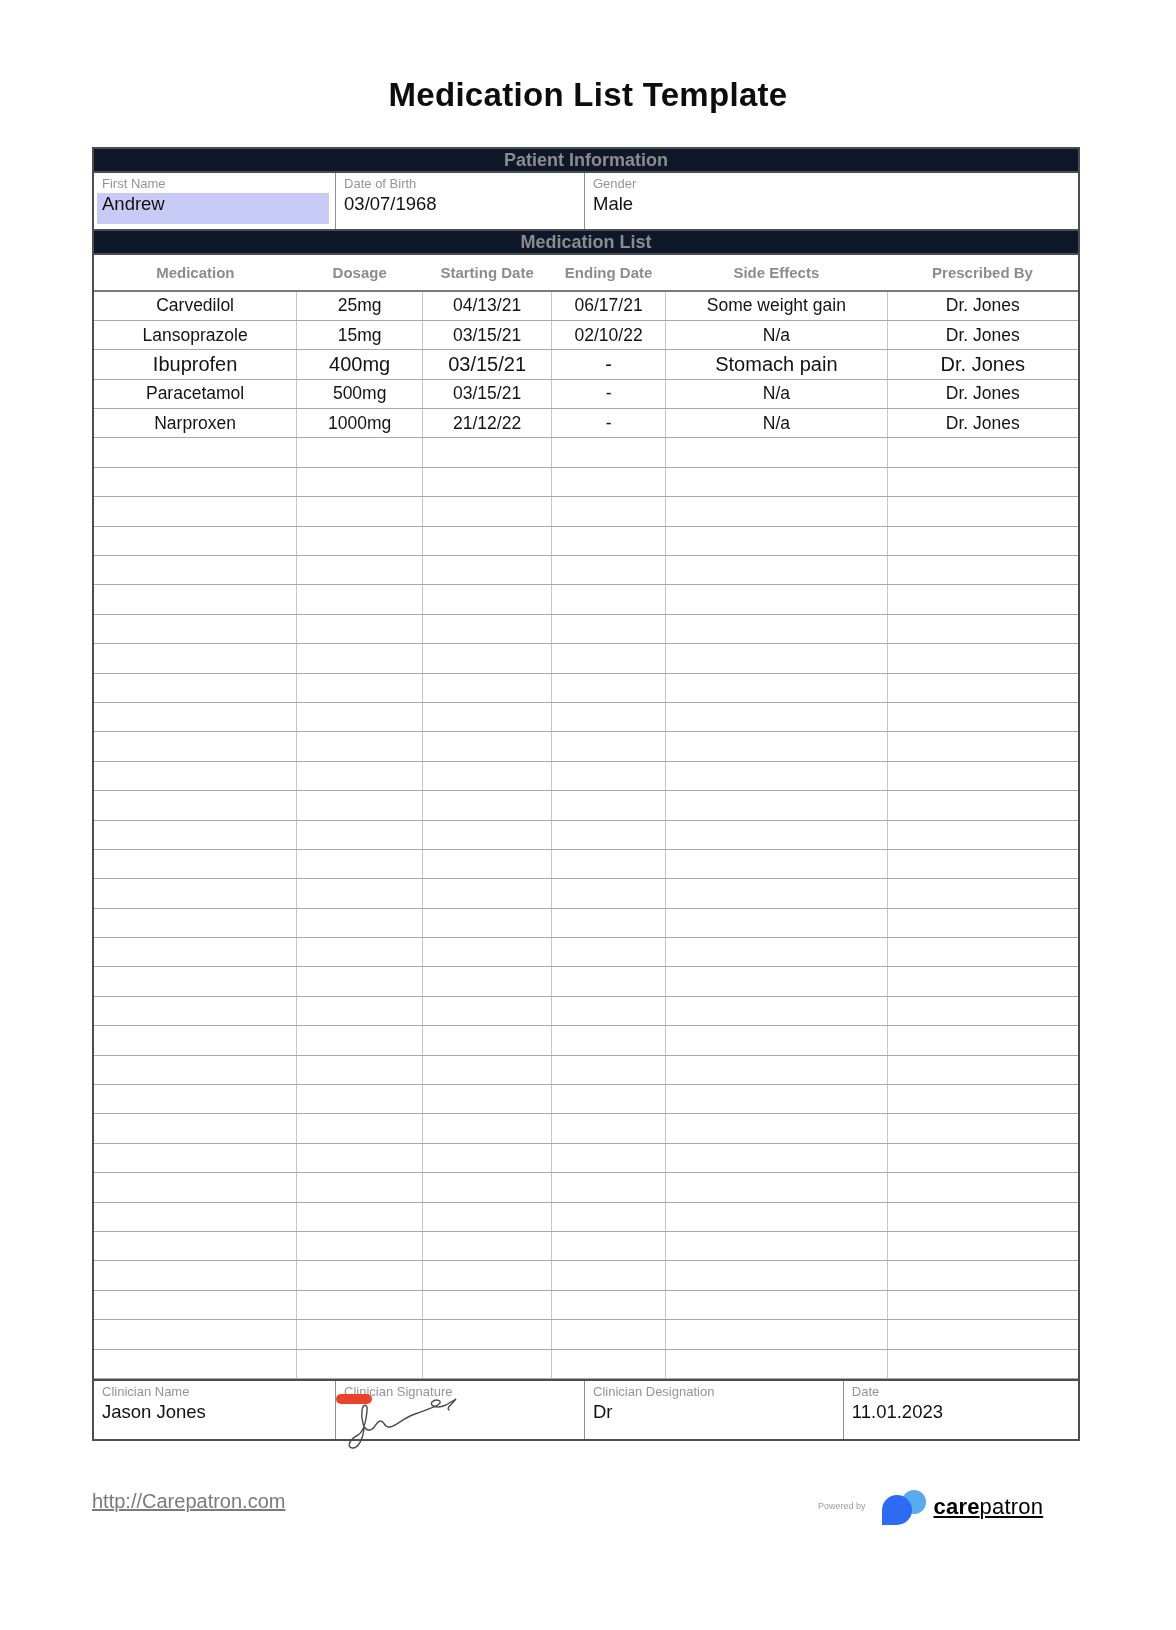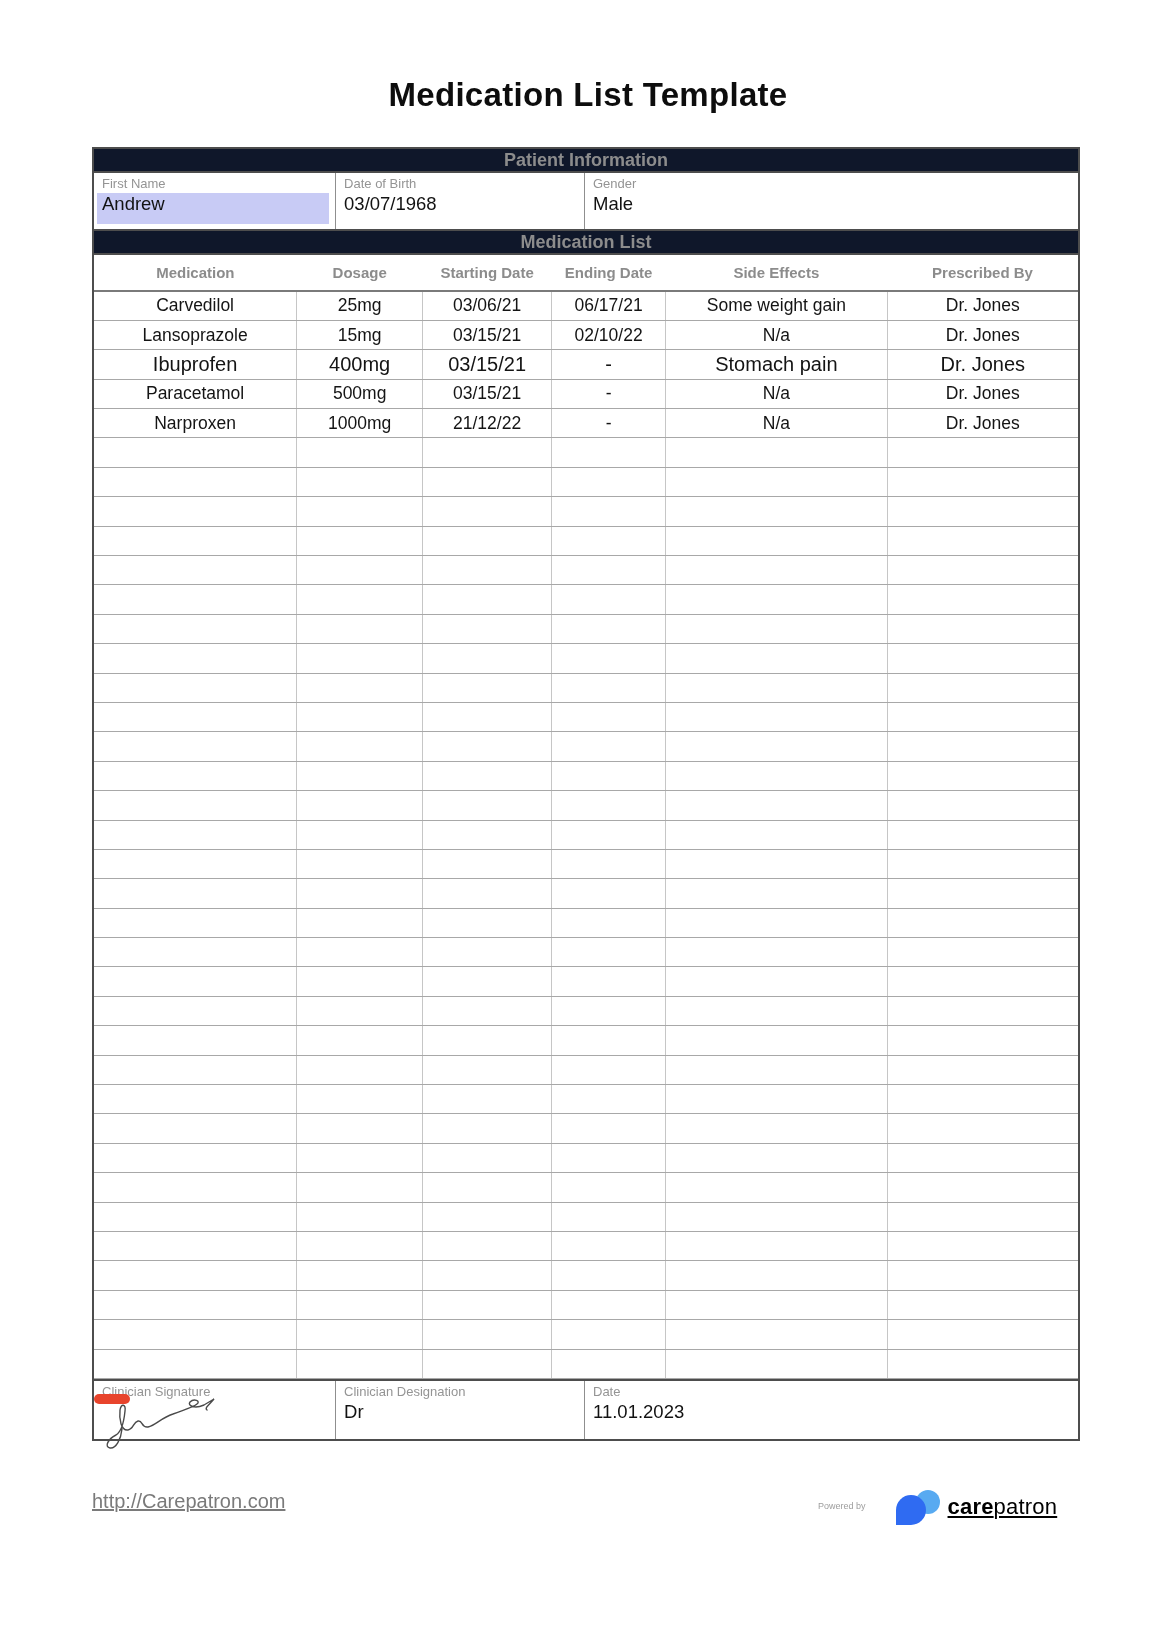--- a/index.html
+++ b/index.html
@@ -110,21 +110,21 @@
     cursor:pointer;
   }
 
   .footer-brand {
     position:absolute; left:818px; top:1486px;
     display:flex; align-items:center;
     height:44px;
   }
   .powered-by {
     font-size:9px; color:#9d9d9d;
-    margin-right:30px;
+    margin-right:16px;
     margin-top:-4px;
   }
   .logo-mark { position:relative; width:46px; height:40px; margin-right:6px; }
   .logo-blob-light {
     position:absolute; left:20px; top:2px;
     width:24px; height:24px;
     background:#58aaf1;
     border-radius:50%;
   }
   .logo-blob-dark {
@@ -179,21 +179,21 @@
         <th>Starting Date</th>
         <th>Ending Date</th>
         <th>Side Effects</th>
         <th>Prescribed By</th>
       </tr>
     </thead>
     <tbody>
         <tr>
           <td>Carvedilol</td>
           <td>25mg</td>
-          <td>03/06/21</td>
+          <td>04/13/21</td>
           <td>06/17/21</td>
           <td>Some weight gain</td>
           <td>Dr. Jones</td>
         </tr>
         <tr>
           <td>Lansoprazole</td>
           <td>15mg</td>
           <td>03/15/21</td>
           <td>02/10/22</td>
           <td>N/a</td>
@@ -476,20 +476,24 @@
           <td>&nbsp;</td>
           <td>&nbsp;</td>
           <td>&nbsp;</td>
           <td>&nbsp;</td>
           <td>&nbsp;</td>
         </tr>
       </tbody>
   </table>
 
   <div class="fields-row clinician-row">
+    <div class="cell">
+      <span class="label">Clinician Name</span>
+      <span class="value">Jason Jones</span>
+    </div>
     <div class="cell signature-cell">
       <span class="label">Clinician Signature</span>
       <div class="sig-tag"></div>
       <svg class="sig-svg" width="130" height="66" viewBox="0 0 130 66">
         <path d="M22,38 C21,48 16,58 10,57 C4,56 8,48 16,44 C21,41 24,30 25,20 C26,13 21,12 20,19 C19,28 21,40 28,39 C34,38 33,31 38,30 C43,29 41,37 48,36 C56,34 61,27 73,23 C83,19 92,17 97,13 C101,10 94,7 90,11 C87,15 95,18 104,14 L114,8 C110,13 104,17 107,19" fill="none" stroke="#4a4a4a" stroke-width="1.4" stroke-linecap="round"></path>
       </svg>
     </div>
     <div class="cell">
       <span class="label">Clinician Designation</span>
       <span class="value">Dr</span>

